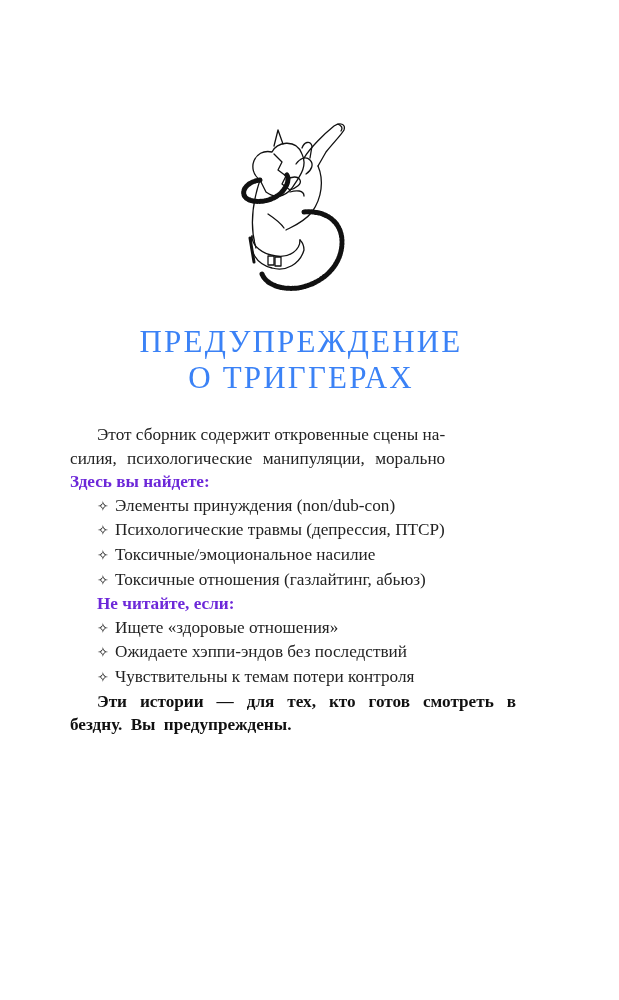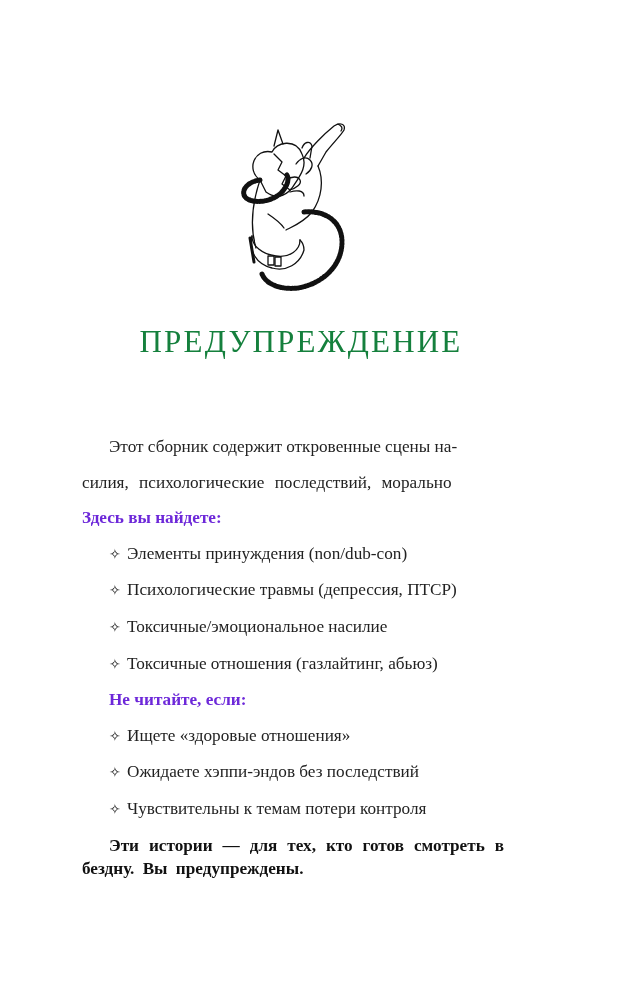--- a/index.html
+++ b/index.html
@@ -1,25 +1,25 @@
 <!DOCTYPE html>
 <html><head>
 <meta charset="utf-8">
 <style>
   html, body { margin: 0; padding: 0; background: #ffffff; }
   body { width: 619px; height: 1000px; position: relative; overflow: hidden;
          font-family: "Liberation Serif", "DejaVu Serif", serif; color: #1a1a1a; }
   .illustration { position: absolute; left: 238px; top: 118px; width: 122px; height: 180px; }
   .title { position: absolute; left: 0; width: 602px; top: 324px; text-align: center;
            font-family: "Liberation Serif", serif; font-size: 31px; letter-spacing: 2.2px;
-           line-height: 36px; color: #15803d; }
+           line-height: 36px; color: #3b82f6; }
   .title div { display: block; }
   .body-text { position: absolute; left: 70px; top: 423px; width: 446px;
                font-size: 17.2px; line-height: 23.6px; color: #222; }
-  .body-text p { margin: 12px; text-align: justify; text-align-last: left; }
+  .body-text p { margin: 0; text-align: justify; text-align-last: left; }
   .indent { text-indent: 27px; }
   .heading-bold { font-weight: bold; color: #6d28d9; }
   .list-item { margin: 0; text-indent: 27px; text-align: justify; }
   .bullet { display: inline-block; width: 18px; text-indent: 0; font-family: "DejaVu Sans", sans-serif; font-size: 14px; }
   .final { font-weight: bold; text-indent: 27px; text-align: justify; color: #111; word-spacing: 4px; }
   .justify-full { text-align-last: justify; }
 </style>
 </head>
 <body>
 
@@ -51,25 +51,26 @@
     <path d="M12 120 L16 144" stroke-width="3"></path>
 
     <path d="M22 62 C8 64 2 74 8 80 C16 86 32 84 42 76 C50 68 52 60 48 56" stroke-width="5" stroke-dasharray="2 1.5"></path>
 
     <path d="M66 94 C88 92 104 104 104 124 C104 148 84 166 60 170 C42 172 28 166 24 156" stroke-width="5" stroke-dasharray="2 1.5"></path>
   </svg>
 </div>
 
 <div class="title">
   <div>ПРЕДУПРЕЖДЕНИЕ</div>
+  <div>О ТРИГГЕРАХ</div>
 </div>
 
 <div class="body-text">
   <p class="indent justify-full">Этот сборник содержит откровенные сцены на-</p>
-  <p class="justify-full" style="word-spacing:6px">силия, психологические последствий, морально</p>
+  <p class="justify-full" style="word-spacing:6px">силия, психологические манипуляции, морально</p>
 
   <p class="heading-bold">Здесь вы найдете:</p>
 
   <p class="list-item"><span class="bullet">✧</span><span>Элементы принуждения (non/dub-con)</span></p>
   <p class="list-item"><span class="bullet">✧</span><span>Психологические травмы (депрессия, ПТСР)</span></p>
   <p class="list-item"><span class="bullet">✧</span><span>Токсичные/эмоциональное насилие</span></p>
   <p class="list-item"><span class="bullet">✧</span><span>Токсичные отношения (газлайтинг, абьюз)</span></p>
 
   <p class="heading-bold indent">Не читайте, если:</p>
 

